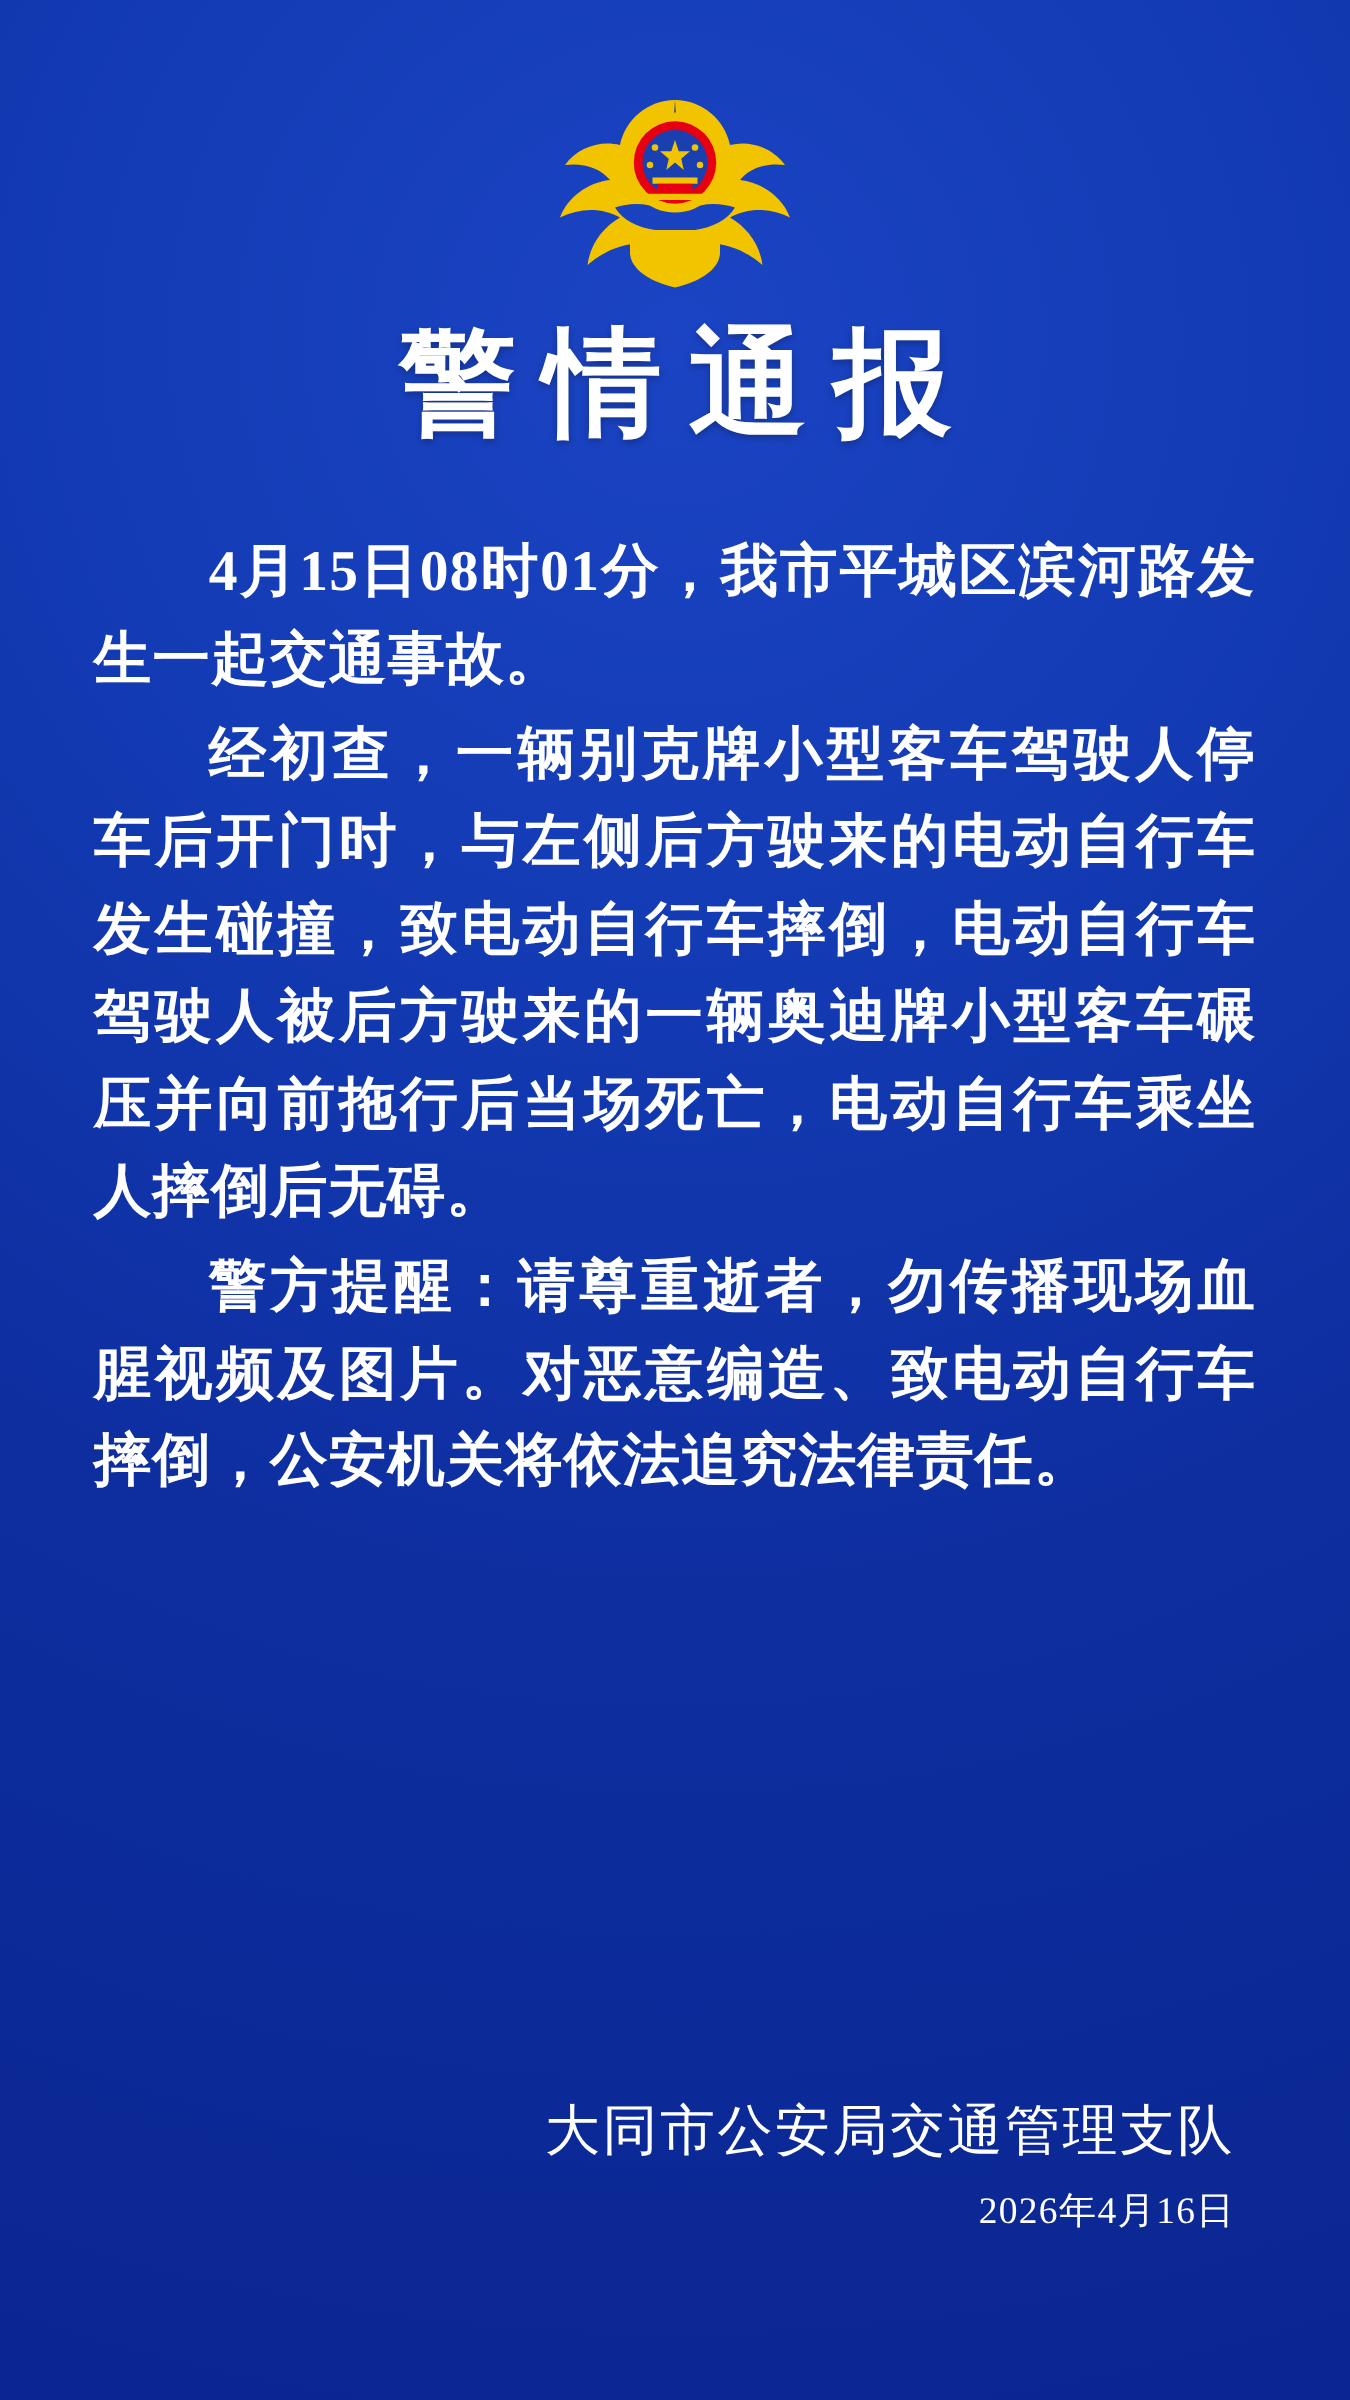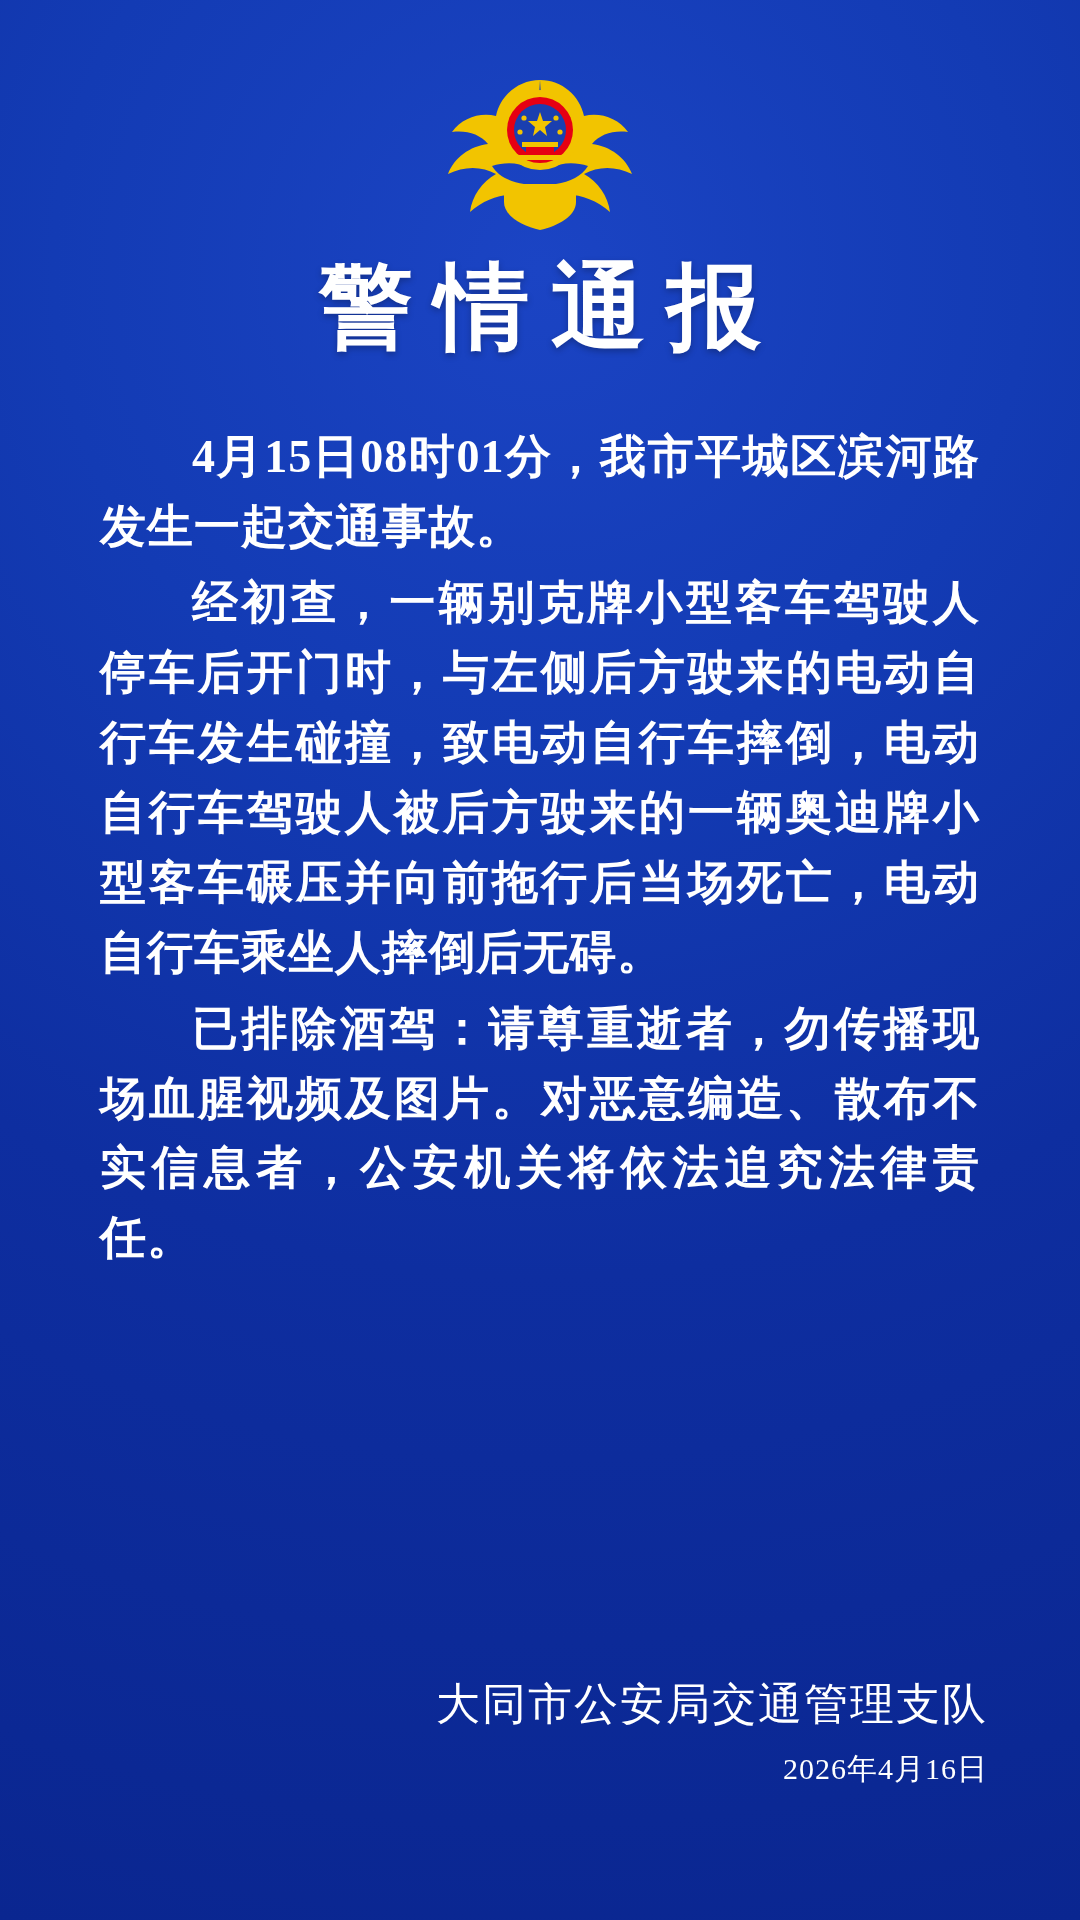--- a/index.html
+++ b/index.html
@@ -14,21 +14,21 @@
     font-family: "Liberation Serif", "DejaVu Serif", serif;
     color: #ffffff;
   }
   .poster {
     position: relative;
     width: 1080px;
     height: 1920px;
     background:
       radial-gradient(circle at 50% 14%, #1b44c4 0%, #133bb4 28%, #0e2ea0 58%, #0a2690 100%);
     box-sizing: border-box;
-    padding: 0 86px;
+    padding: 0 61px;
   }
 
   
   .emblem-wrap {
     padding-top: 66px;
     display: flex;
     justify-content: center;
   }
   .emblem {
     position: relative;
@@ -118,21 +118,21 @@
         <rect x="78" y="89" width="44" height="5" fill="#f2c400"></rect>
       </svg>
     </div>
   </div>
 
   <h1 class="title">警情通报</h1>
 
   <div class="body-text">
     <p class="para">4月15日08时01分，我市平城区滨河路发生一起交通事故。</p>
     <p class="para">经初查，一辆别克牌小型客车驾驶人停车后开门时，与左侧后方驶来的电动自行车发生碰撞，致电动自行车摔倒，电动自行车驾驶人被后方驶来的一辆奥迪牌小型客车碾压并向前拖行后当场死亡，电动自行车乘坐人摔倒后无碍。</p>
-    <p class="para">已排除酒驾：请尊重逝者，勿传播现场血腥视频及图片。对恶意编造、散布不实信息者，公安机关将依法追究法律责任。</p>
+    <p class="para">警方提醒：请尊重逝者，勿传播现场血腥视频及图片。对恶意编造、致电动自行车摔倒，公安机关将依法追究法律责任。</p>
   </div>
 
   <div class="signature">
     <div class="sig-line">大同市公安局交通管理支队</div>
     <div class="sig-line sig-date">2026年4月16日</div>
   </div>
 
 </div>
 
 </body></html>

